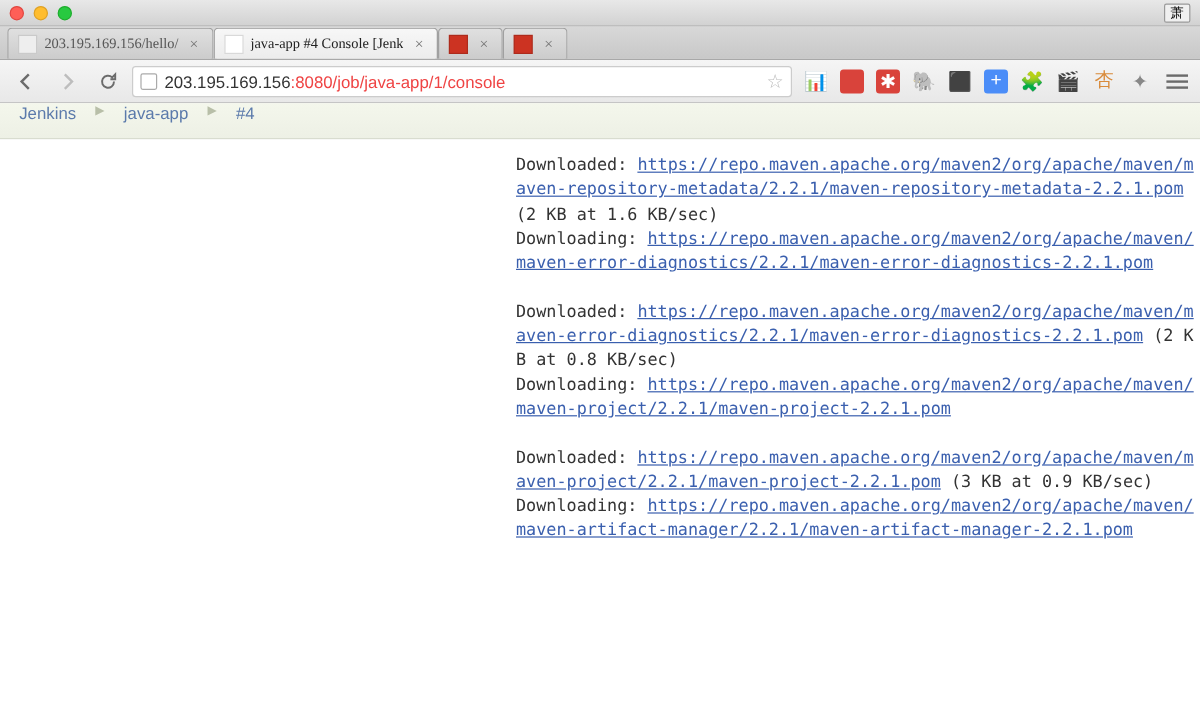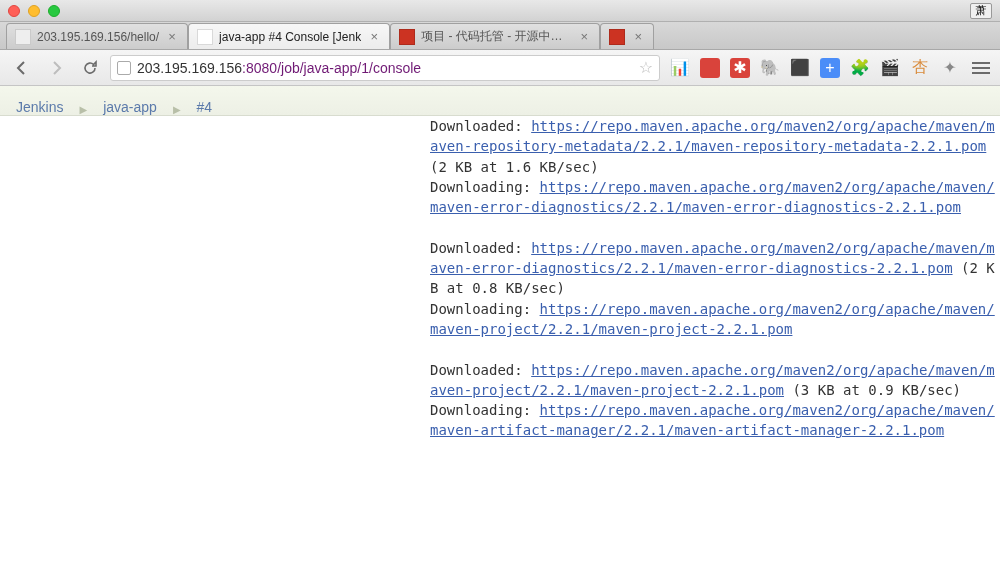--- a/index.html
+++ b/index.html
@@ -60,20 +60,21 @@
       border-top-left-radius: 4px;
       border-top-right-radius: 4px;
       background: linear-gradient(#e0e0e0, #cccccc);
       margin-right: 0px;
       min-width: 0;
       max-width: 210px;
       font-size: 12px;
       color: #555;
       position: relative;
       gap: 6px;
+      font-family: Liberation Serif, serif;
     }
     .tab.active {
       background: linear-gradient(#f7f7f7, #ececec);
       color: #222;
       z-index: 2;
     }
     .favicon {
       width: 16px; height: 16px;
       display: inline-flex;
       align-items: center;
@@ -121,50 +122,50 @@
       border-radius: 3px;
       display: flex;
       align-items: center;
       padding: 0 6px;
       gap: 6px;
       font-size: 14px;
       color: #333;
     }
     .omnibox .page-icon { width: 14px; height: 14px; border: 1px solid #aaa; border-radius: 2px; }
     .omnibox .url { flex: 1; }
-    .omnibox .gray { color: #701a75; }
+    .omnibox .gray { color: #ef4444; }
     .omnibox .star { color: #bbb; font-size: 16px; }
     .ext-icons { display: flex; gap: 10px; align-items: center; padding: 0 4px;}
     .ext {
       width: 20px; height: 20px;
       display: flex; align-items: center; justify-content: center;
       font-size: 16px;
       border-radius: 3px;
     }
     .hamburger { width: 22px; display:flex; flex-direction:column; gap:3px; padding:4px 2px;}
     .hamburger div { height:2px; background:#6b6b6b; }
 
     
     .breadcrumb {
       height: 30px;
       background: linear-gradient(#f4f7ec, #edf0e5);
       border-bottom: 1px solid #d8dccf;
       display: flex;
-      align-items: flex-end;
+      align-items: flex-start;
       padding: 0 16px;
       gap: 16px;
       font-size: 14px;
       color: #5b7aab;
     }
     .breadcrumb .crumb { color: #5b7aab; }
     .breadcrumb .sep { color: #b8bfa8; font-size: 10px; }
 
     
     .console {
-      padding: 0 0 0 0;
+      padding: 12px 0 0 0;
       font-family: Menlo, Monaco, Consolas, monospace;
       font-size: 14px;
       line-height: 1.45;
       color: #333;
       margin-left: 430px;
       white-space: pre-wrap;
       word-break: break-all;
     }
     .console a { color: #3a5fae; text-decoration: underline; }
   </style>
@@ -186,21 +187,20 @@
       <span class="tab-label">203.195.169.156/hello/</span>
       <span class="tab-close">×</span>
     </div>
     <div class="tab active">
       <span class="favicon" style="background: rgb(255, 255, 255); border: 1px solid rgba(0, 0, 0, 0.15);"></span>
       <span class="tab-label">java-app #4 Console [Jenk</span>
       <span class="tab-close">×</span>
     </div>
     <div class="tab">
       <span class="favicon" style="background: rgb(204, 51, 34); border: 1px solid rgba(0, 0, 0, 0.15);"></span>
-      <span class="tab-label">项目 - 代码托管 - 开源中国社</span>
       <span class="tab-close">×</span>
     </div>
     <div class="tab">
       <span class="favicon" style="background: rgb(204, 51, 34); border: 1px solid rgba(0, 0, 0, 0.15);"></span>
       <span class="tab-close">×</span>
     </div>
   </div>
 
 <div class="toolbar">
   <div class="navbtn">

